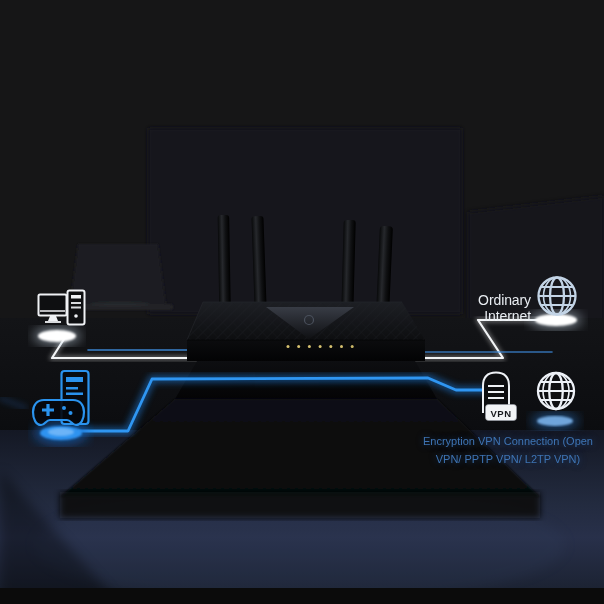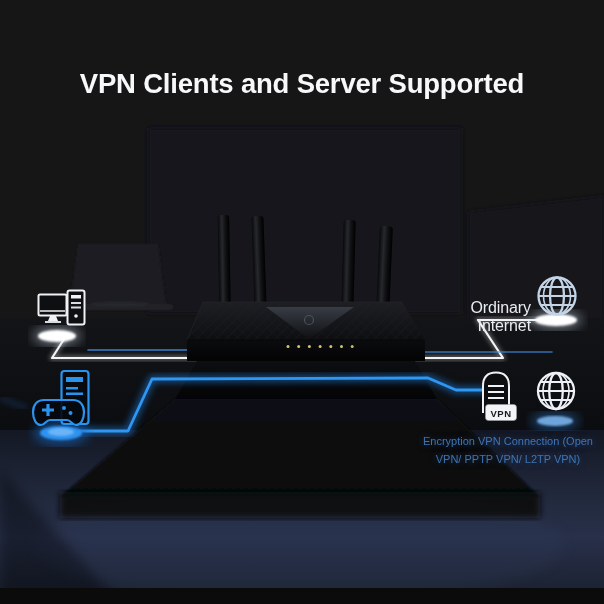--- a/index.html
+++ b/index.html
@@ -1,22 +1,22 @@
 <!DOCTYPE html>
 <html><head>
 <meta charset="utf-8">
 <style>
   html,body{margin:0;padding:0;background:#000;}
   .stage{position:relative;width:604px;height:604px;overflow:hidden;background:#141414;
          font-family:"Liberation Sans",sans-serif;}
   .stage svg{position:absolute;left:0;top:0;}
   .title{position:absolute;top:68px;left:0;right:0;text-align:center;
          font-size:27.5px;font-weight:600;letter-spacing:-0.2px;color:#f7f8f9;}
-  .lbl-ordinary{position:absolute;top:299px;left:428px;width:103px;text-align:right;
-         font-size:16px;letter-spacing:-0.1px;color:#e9edf2;}
+  .lbl-ordinary{position:absolute;top:292px;left:428px;width:103px;text-align:right;
+         font-size:14px;letter-spacing:-0.1px;color:#e9edf2;}
   .caption{position:absolute;top:432px;left:400px;width:216px;text-align:center;
          font-size:11px;line-height:18px;color:#3e74b4;
          text-shadow:0 0 7px rgba(36,92,168,.55);}
 </style>
 </head>
 <body>
 
 <div class="stage">
 
 <svg width="604" height="604" viewBox="0 0 604 604">
@@ -192,20 +192,19 @@
   </g>
 
   <g stroke="#edf1f7" fill="none" stroke-width="2.3">
     <circle cx="556" cy="391" r="18"></circle>
     <ellipse cx="556" cy="391" rx="6.8" ry="18"></ellipse>
     <ellipse cx="556" cy="391" rx="13" ry="18" stroke-width="1.6"></ellipse>
     <path d="M540.5,382 H571.5 M538,391 H574 M540.5,400 H571.5" stroke-width="2"></path>
   </g>
 </svg>
 
-<div class="title">VPN Clients and Server Supported</div>
 <div class="lbl-ordinary">Ordinary Internet</div>
 <div class="caption">
   <div>Encryption VPN Connection (Open</div>
   <div>VPN/ PPTP VPN/ L2TP VPN)</div>
 </div>
 
 </div>
 
 </body></html>

